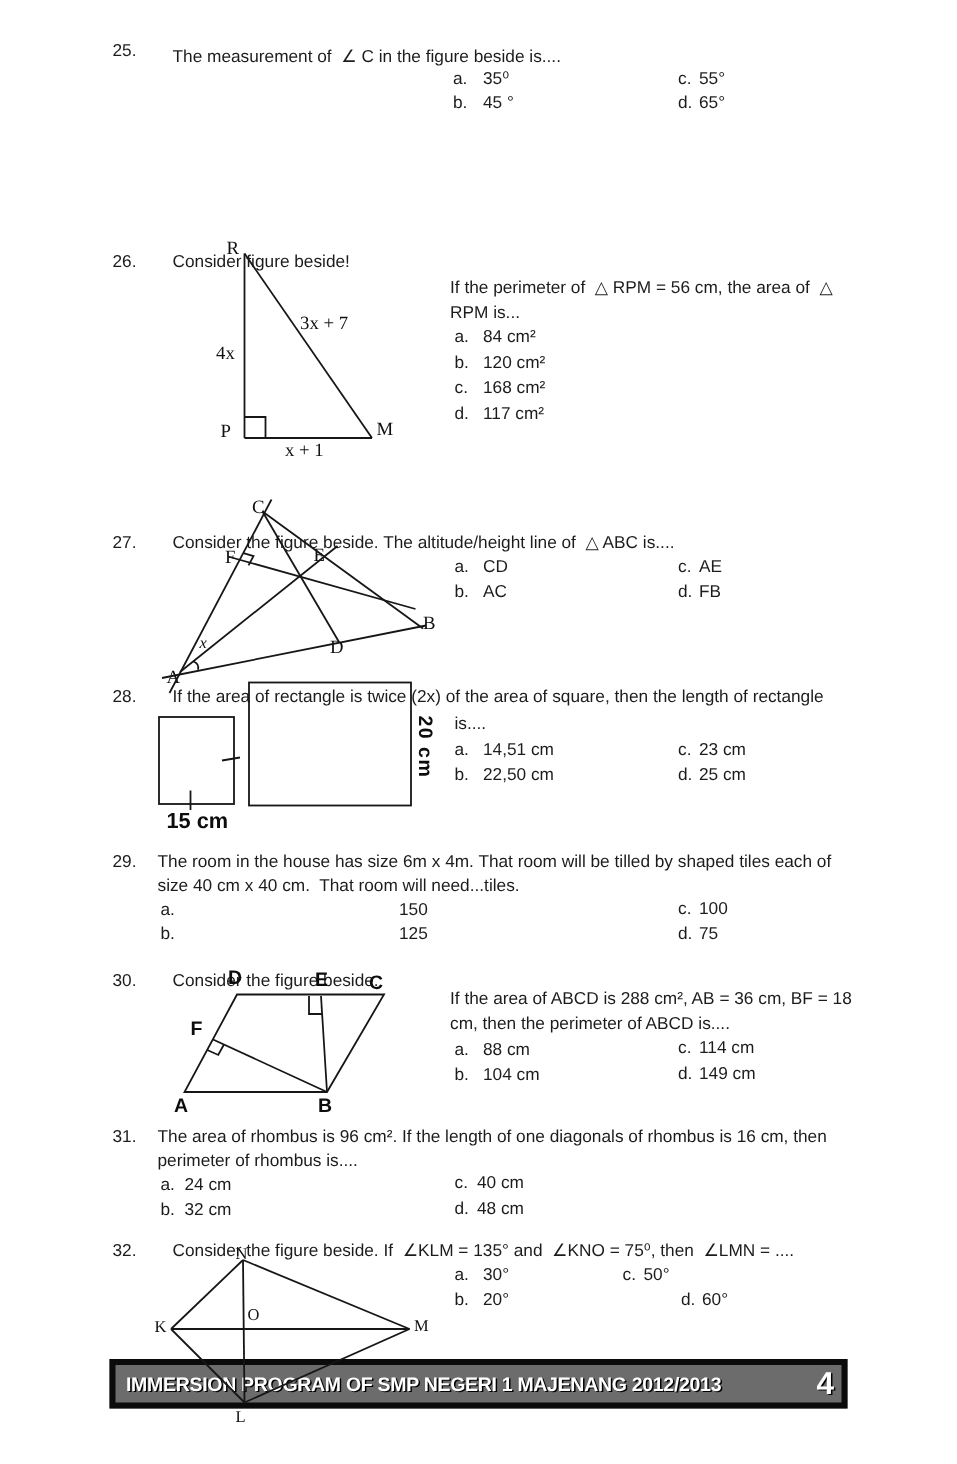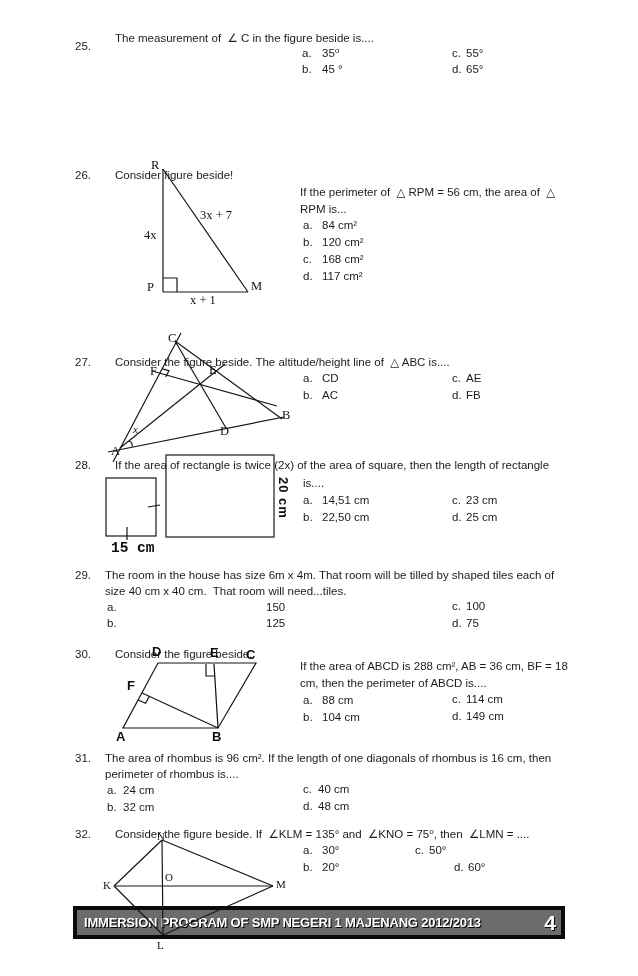--- a/index.html
+++ b/index.html
@@ -4,41 +4,41 @@
 <style>
   html,body{margin:0;padding:0;background:#fff;}
   .page{position:relative;width:638px;height:976px;background:#ffffff;overflow:hidden;
         font-family:"Liberation Sans","DejaVu Sans",sans-serif;font-size:11.5px;color:#1c1c1c;}
   section{display:contents;}
   .t{position:absolute;white-space:pre;line-height:1.15;}
   .fl{font-family:"Liberation Serif","DejaVu Serif",serif;font-size:12.5px;color:#101010;}
   .fls{font-family:"Liberation Serif","DejaVu Serif",serif;font-size:11px;color:#101010;}
   .fit{font-family:"Liberation Serif","DejaVu Serif",serif;font-style:italic;font-size:11px;color:#101010;}
   .fbl{font-weight:bold;font-size:13px;color:#0d0d0d;}
-  .dim{font-weight:bold;font-size:14.5px;color:#0d0d0d;font-family:Liberation Mono, monospace;}
+  .dim{font-weight:bold;font-size:14.5px;color:#0d0d0d;}
   .dimv{position:absolute;font-weight:bold;font-size:13px;color:#0d0d0d;
         writing-mode:vertical-rl;text-orientation:mixed;letter-spacing:1px;}
   svg.fig{position:absolute;overflow:visible;z-index:2;}
   svg.fig line,svg.fig polyline,svg.fig polygon,svg.fig path,svg.fig rect{stroke:#161616;stroke-width:1.2;fill:none;}
   .footer{position:absolute;left:73px;top:906px;width:484px;height:25px;background:#6c6c6c;
           border:4px solid #0b0b0b;z-index:1;}
   .footer-title{position:absolute;left:7px;top:5px;color:#ffffff;font-weight:bold;font-size:13px;
           letter-spacing:-0.2px;white-space:nowrap;text-shadow:1px 1px 0 #000;}
   .footer-page{position:absolute;right:5px;top:1px;color:#ffffff;font-weight:bold;font-size:21px;
           text-shadow:1px 1px 0 #000;}
   .z4{z-index:4;}
 </style>
 </head>
 <body>
 
 <div class="page">
 
   
   <section>
-    <span class="t" style="left:75px;top:40px">25.</span>
+    <span class="t" style="left:75px;top:28px">25.</span>
     <span class="t" style="left:115px;top:32px">The measurement of  ∠ C in the figure beside is....</span>
     <span class="t" style="left:302px;top:47px">a.</span>
     <span class="t" style="left:322px;top:47px">35⁰</span>
     <span class="t" style="left:302px;top:63px">b.</span>
     <span class="t" style="left:322px;top:63px">45 °</span>
     <span class="t" style="left:452px;top:47px">c.</span>
     <span class="t" style="left:466px;top:47px">55°</span>
     <span class="t" style="left:452px;top:63px">d.</span>
     <span class="t" style="left:466px;top:63px">65°</span>
   </section>

